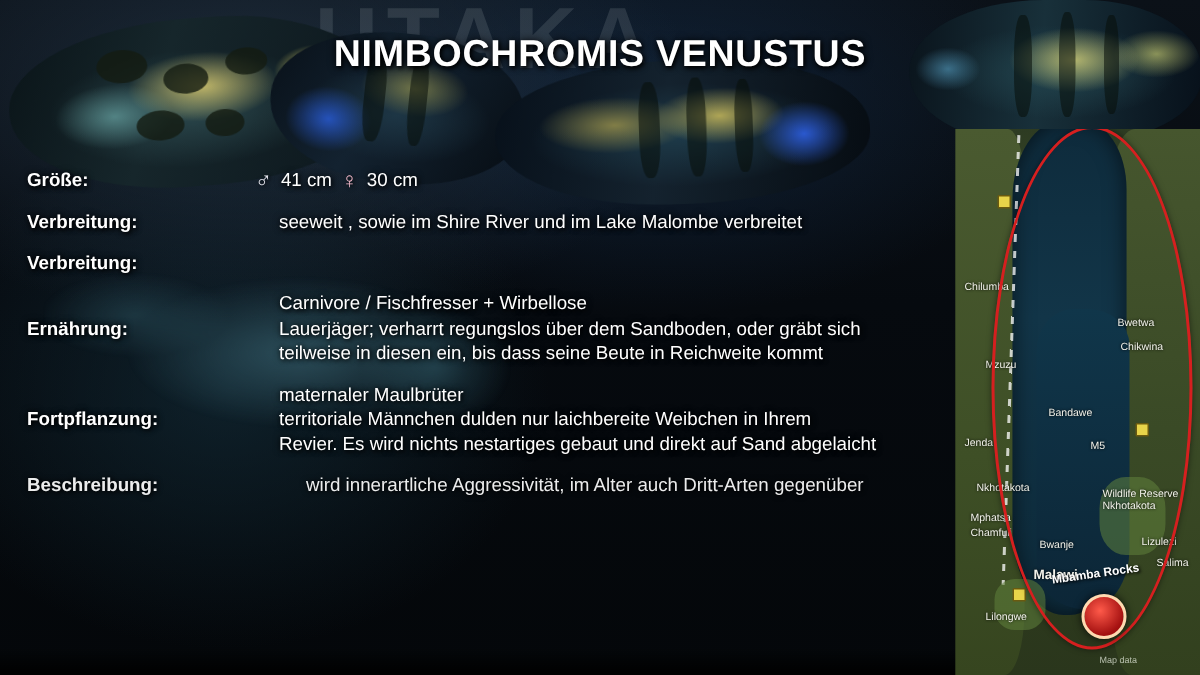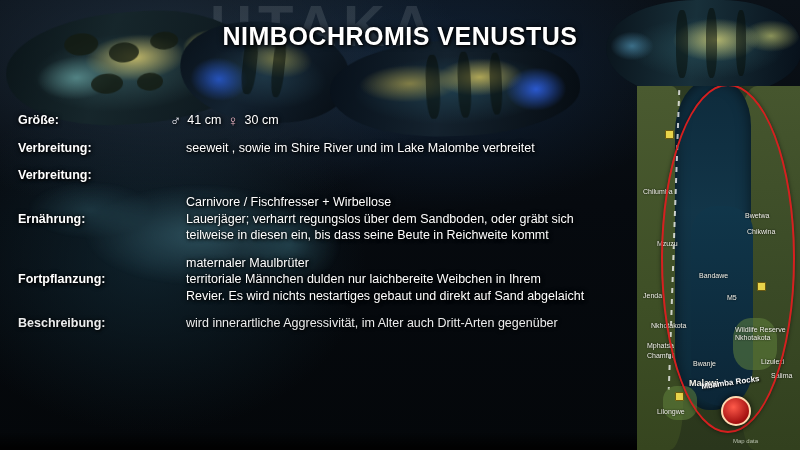--- a/index.html
+++ b/index.html
@@ -183,21 +183,21 @@
   }
   .sym {
     font-size: 15px;
     line-height: 15px;
     color: #ffffff;
     text-shadow: 1px 1px 3px #000;
   }
   .sym.male { color: #e8e8f0; }
   .sym.female { color: #f0b8c8; }
 
-  .row.last { margin-bottom: 0; }
+  .row.last { margin-bottom: 0; gap: 18px; }
   .row.clipped {
     opacity: 0.92;
   }
 
   
   .map {
     position: absolute;
     right: 0;
     top: 86px;
     width: 163px;

